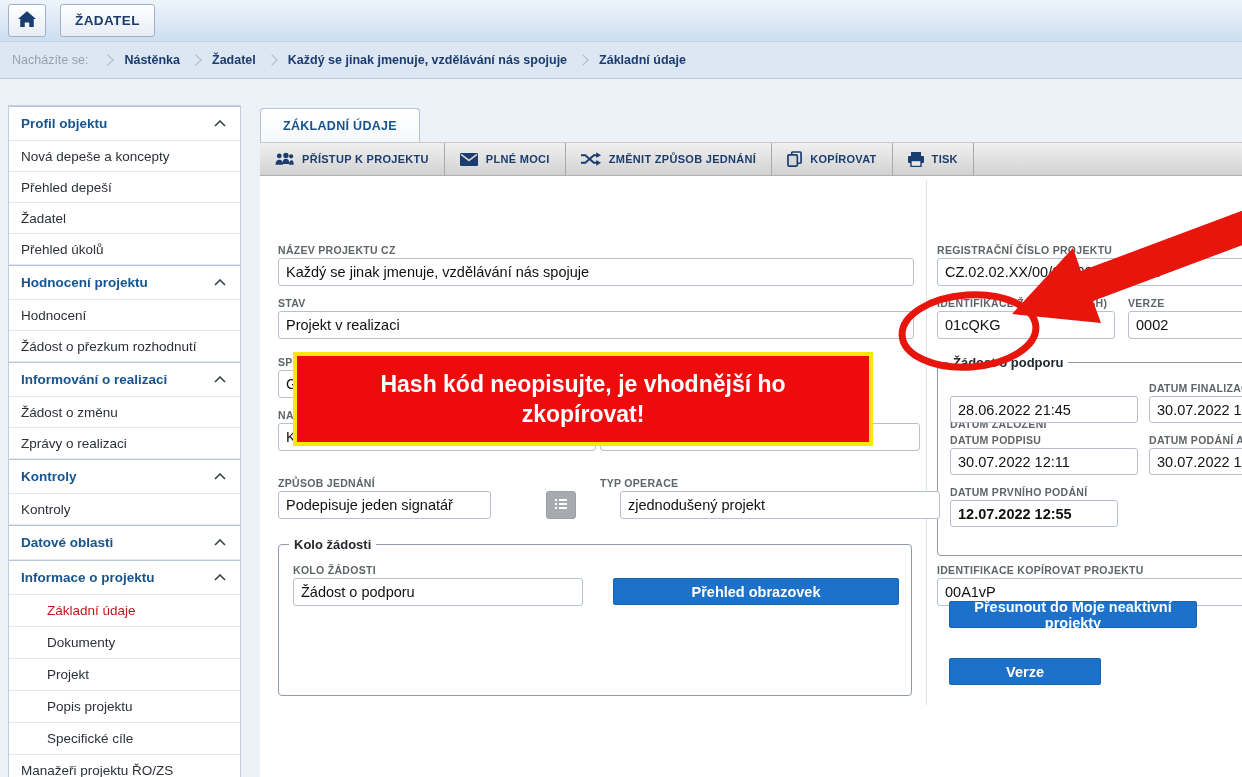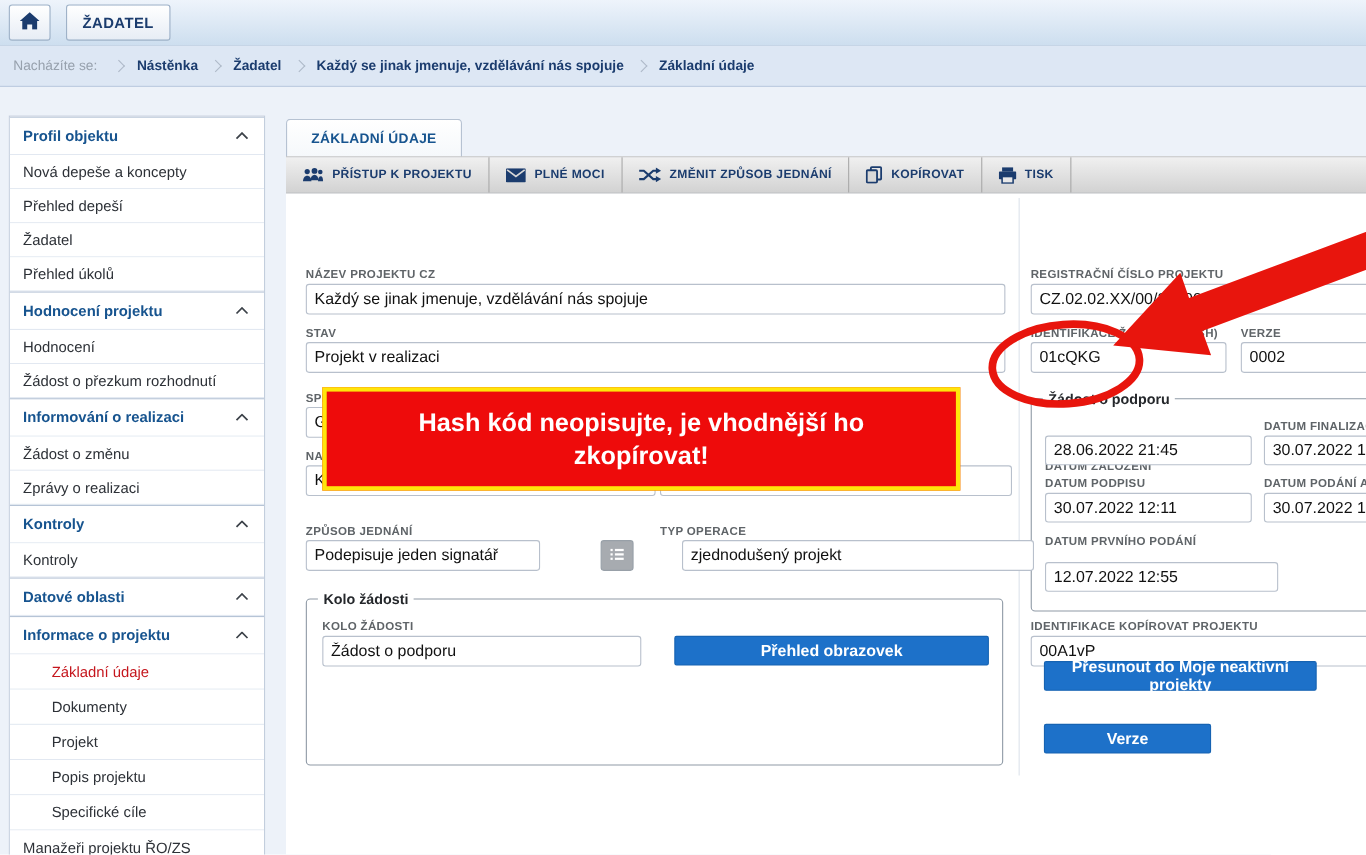--- a/index.html
+++ b/index.html
@@ -317,21 +317,21 @@
     <div class="legend">Žádost o podporu</div>
   <div class="lbl" style="left: 12px; top: 19px; margin-top: 36px;">DATUM ZALOŽENÍ</div>
       <input class="inp" readonly="" value="28.06.2022 21:45" style="left: 12px; top: 33px; width: 188px; height: 27px;">
       <div class="lbl" style="left: 211px; top: 19px;">DATUM FINALIZACE</div>
       <input class="inp" readonly="" value="30.07.2022 12:10" style="left: 211px; top: 33px; width: 150px; height: 27px;">
       <div class="lbl" style="left: 12px; top: 71px;">DATUM PODPISU</div>
       <input class="inp" readonly="" value="30.07.2022 12:11" style="left: 12px; top: 85px; width: 188px; height: 27px;">
       <div class="lbl" style="left: 211px; top: 71px;">DATUM PODÁNÍ AKTUÁLNÍ VERZE</div>
       <input class="inp" readonly="" value="30.07.2022 12:11" style="left: 211px; top: 85px; width: 150px; height: 27px;">
       <div class="lbl" style="left: 12px; top: 123px;">DATUM PRVNÍHO PODÁNÍ</div>
-      <input class="inp" readonly="" value="12.07.2022 12:55" style="left: 12px; top: 148px; width: 212px; height: 27px;">
+      <input class="inp" readonly="" value="12.07.2022 12:55" style="left: 12px; top: 137px; width: 168px; height: 27px; font-weight: bold;">
     </div>
 
   <div class="lbl" style="left:937px;top:564px">IDENTIFIKACE KOPÍROVAT PROJEKTU</div>
   <input class="inp" style="left: 937px; top: 578px; width: 330px;" readonly="" value="00A1vP">
 
   <button class="btn-blue" style="left:937px;top:601px;width:248px;height:27px">Přesunout do Moje neaktivní projekty</button>
   <button class="btn-blue" style="left:937px;top:658px;width:152px;height:27px">Verze</button>
 
   <div class="warnbox">
     <span>Hash kód neopisujte, je vhodnější ho zkopírovat!</span>

